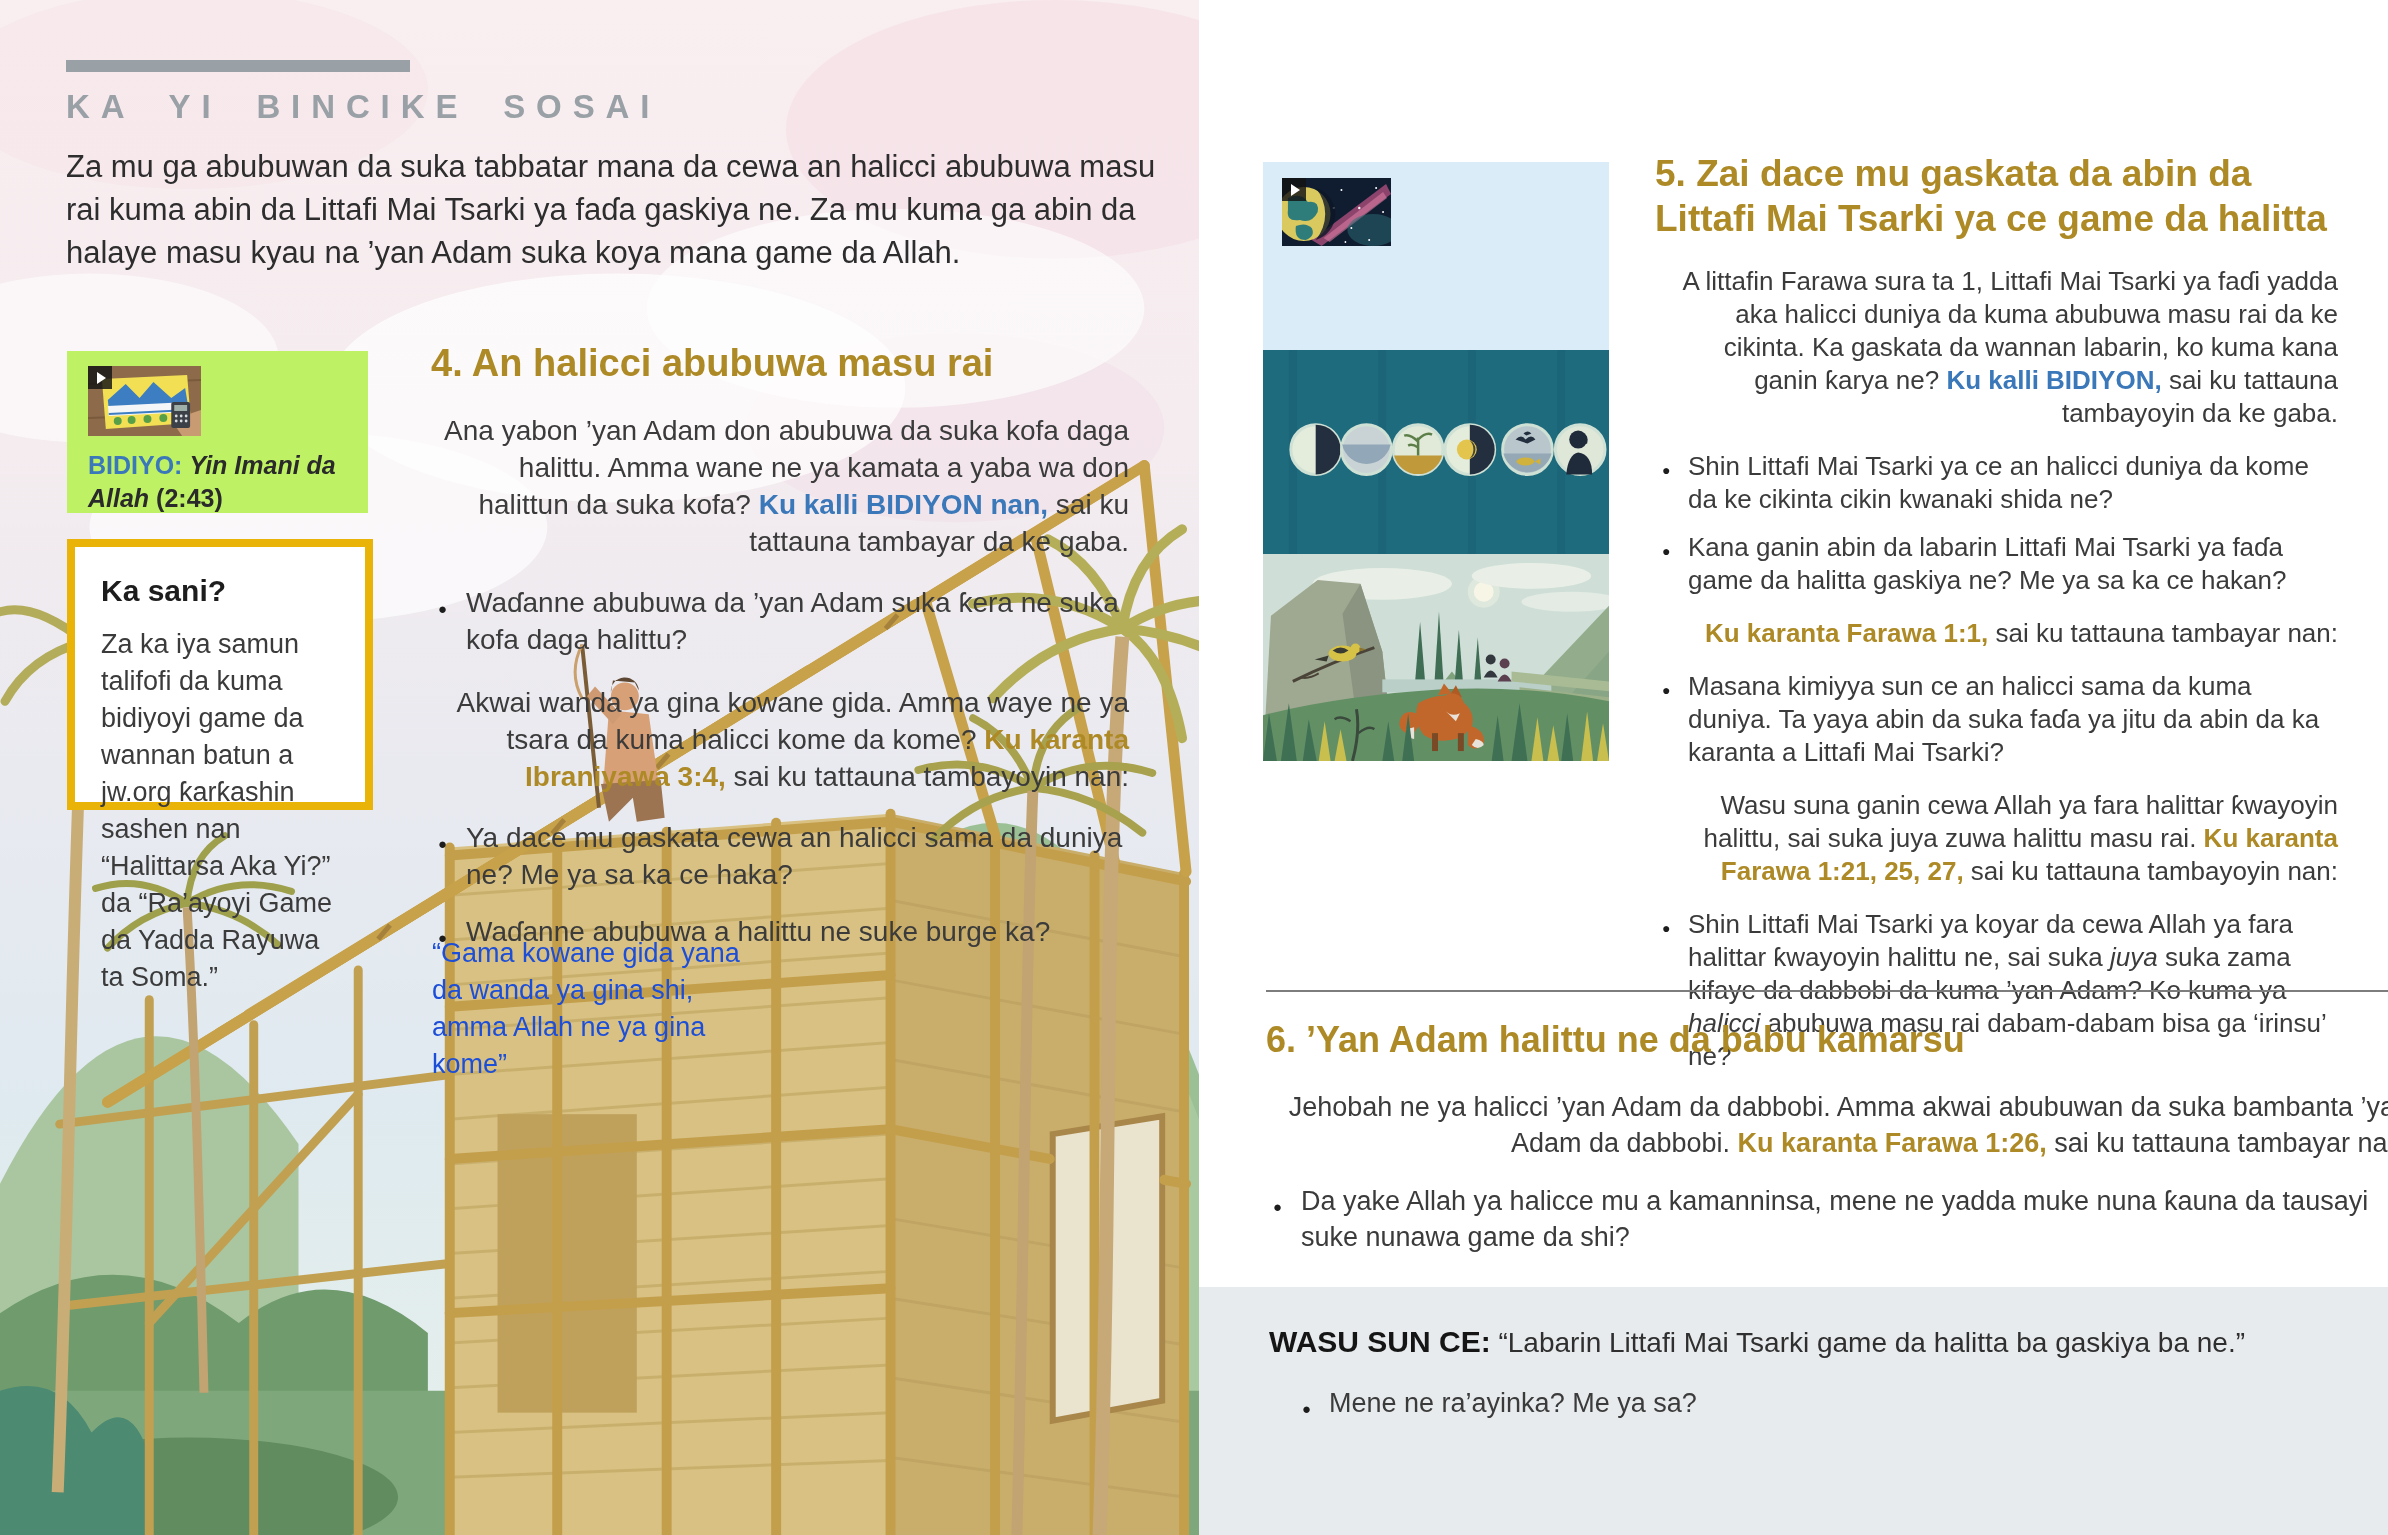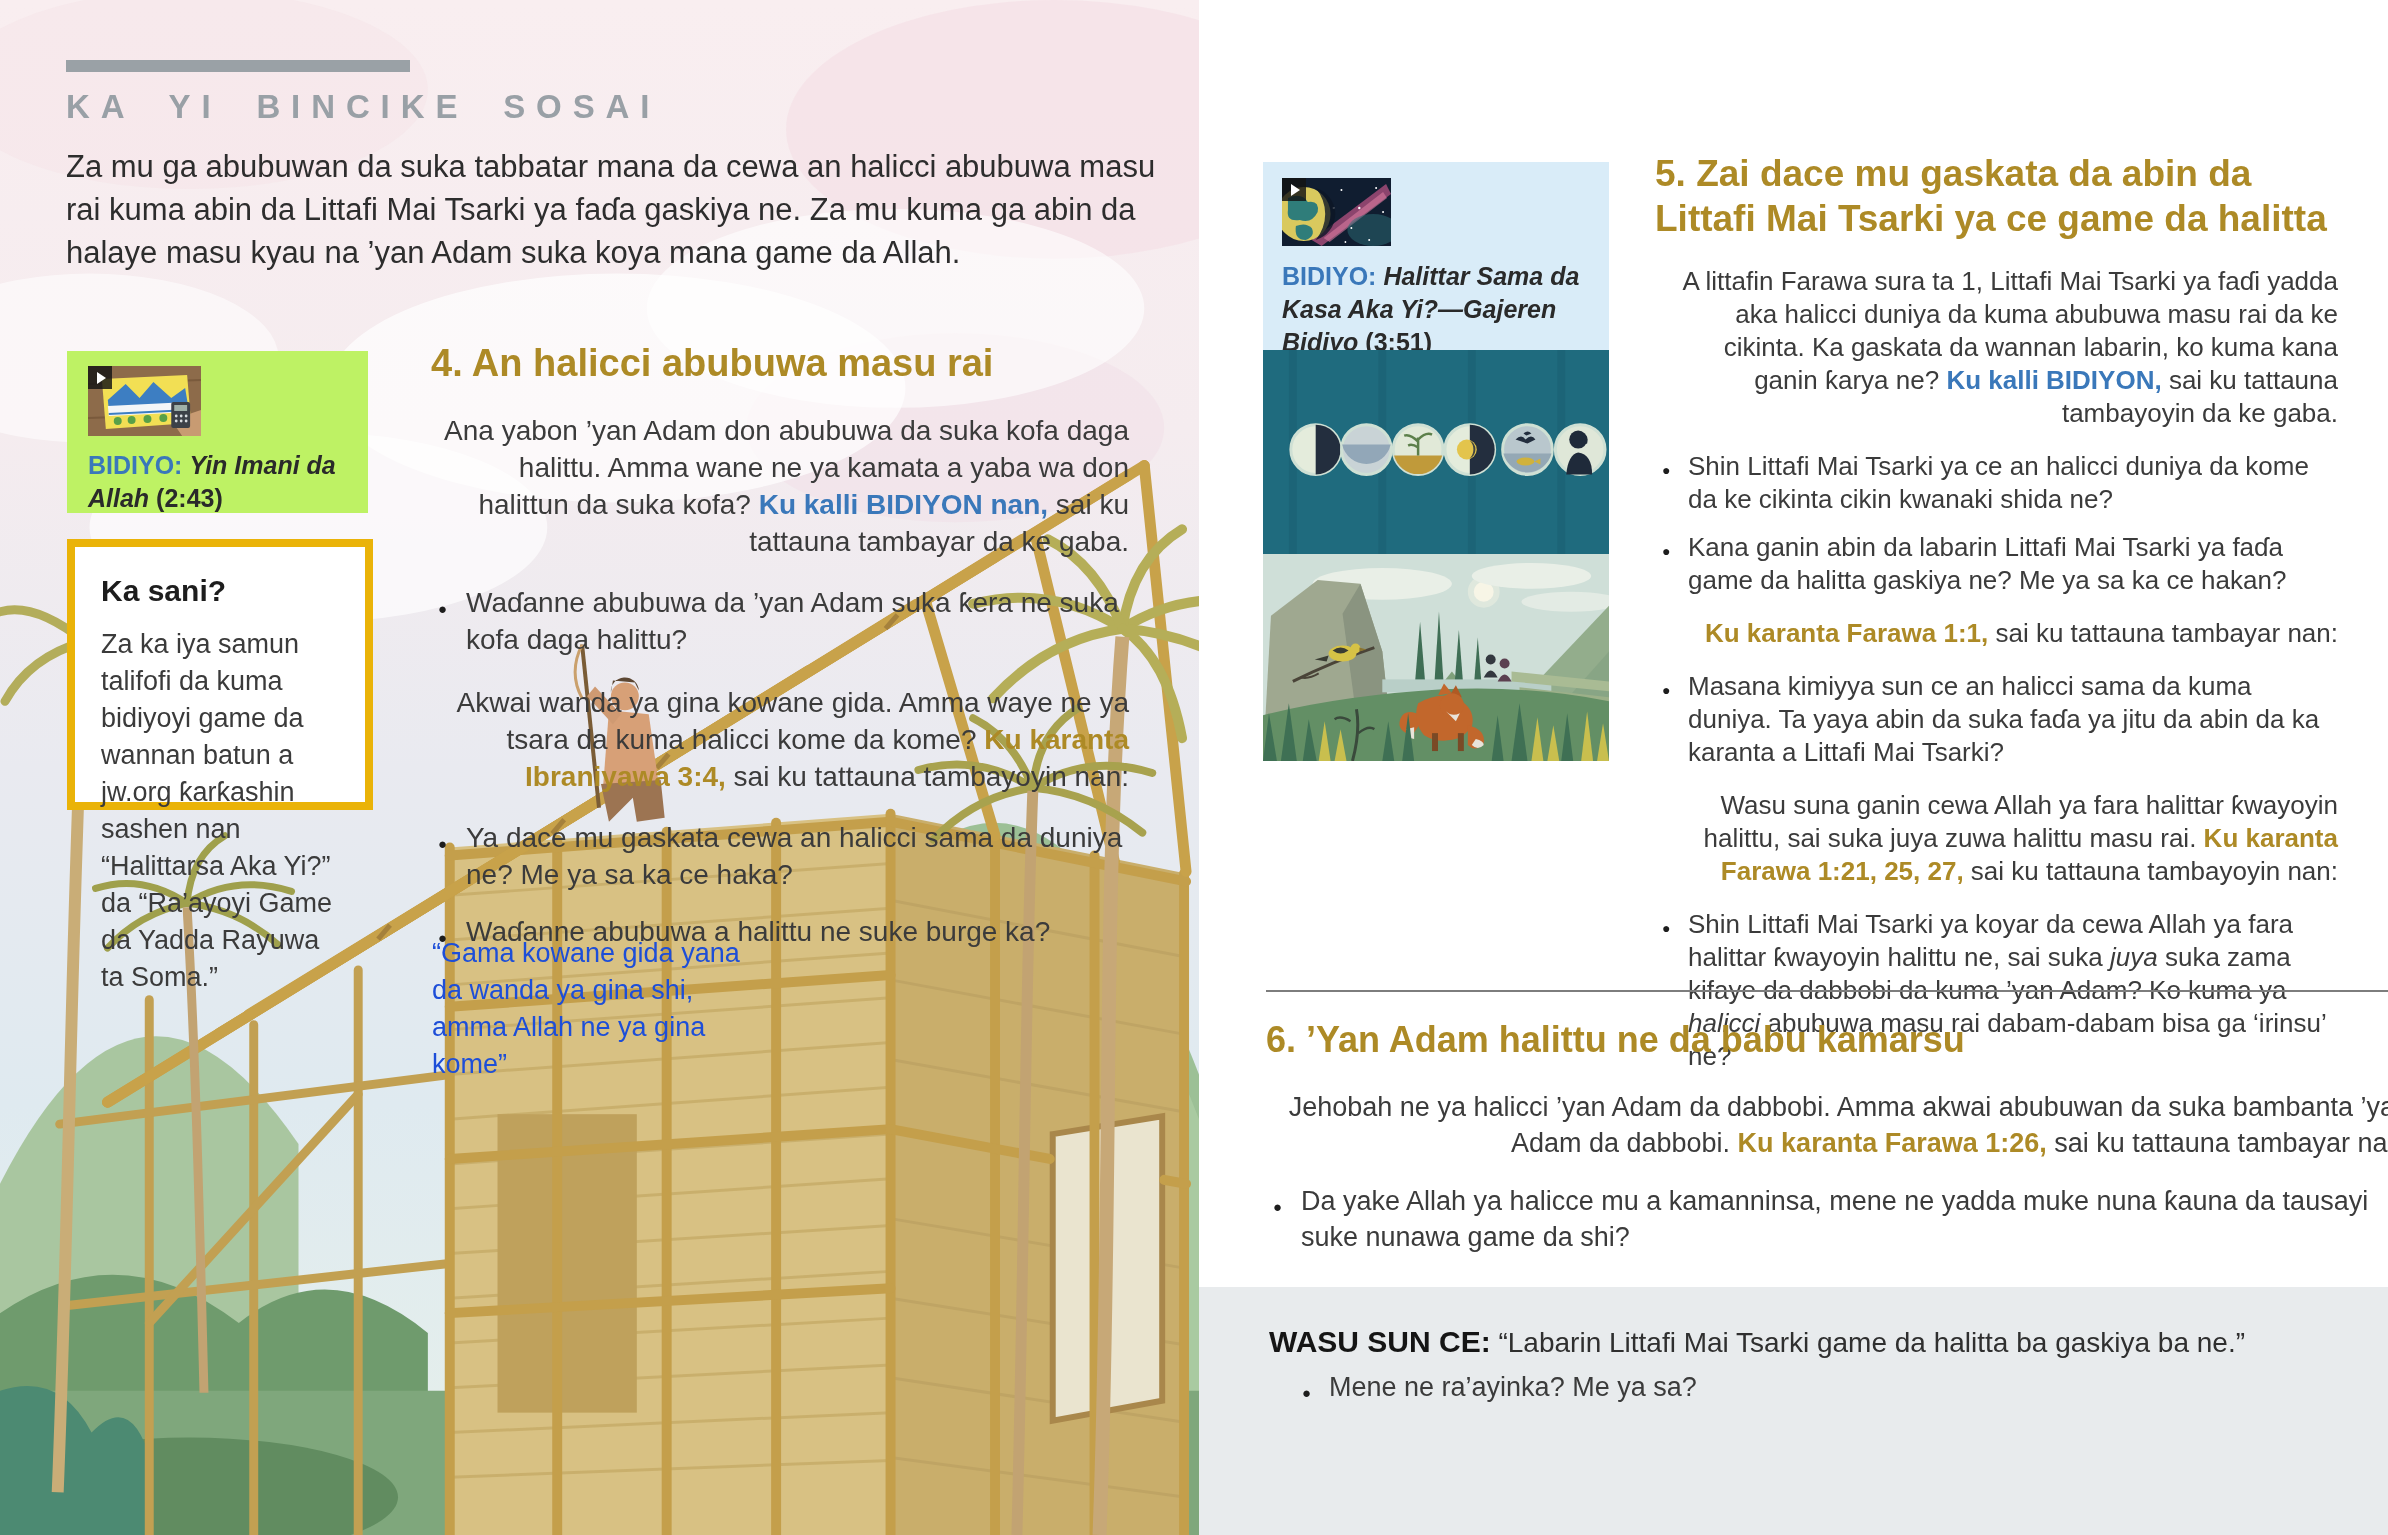--- a/index.html
+++ b/index.html
@@ -59,21 +59,21 @@
   .text-col .doc-list li::before { top:4px; font-size:14px; }
 
   .hrule { position:absolute; left:67px; top:990px; width:1135px; height:2px; background:#7d7d7d; }
 
   .sec6 { position:absolute; left:67px; top:1017px; width:1144px; }
   .sec6 h2 { font-size:36px; margin-bottom:26px; }
   .sec6 .body-p { font-size:27px; line-height:36px; margin-bottom:22px; }
   .sec6 .doc-list li { font-size:27px; line-height:36px; }
 
   .wasu { position:absolute; left:0; top:1287px; width:1189px; height:249px; background:#e8ebed; padding:36px 40px 0 70px; }
-  .wasu .lead { font-size:28px; line-height:37px; margin-bottom:8px; color:#2f2f2f; }
+  .wasu .lead { font-size:28px; line-height:37px; margin-bottom:24px; color:#2f2f2f; }
   .wasu .wlabel { font-weight:bold; font-size:30px; color:#151515; }
   .wasu .doc-list li { font-size:27px; line-height:36px; padding-left:34px; margin-left:26px; }
 
   i.em { font-style:italic; }
 </style>
 </head>
 <body>
 
 <div class="page">
 
@@ -319,21 +319,20 @@
               </g>
             <circle cx="22" cy="36" r="27" fill="#d9c95e"></circle>
             <path d="M6,20 q14,-6 20,4 q12,-2 10,10 q-6,12 -18,8 q-14,2 -12,-10 Z" fill="#2f7d7a"></path>
             <path d="M14,48 q10,-4 16,2 q4,8 -6,12 q-12,0 -10,-14 Z" fill="#2f7d7a"></path>
             <path d="M34,10 a27,27 0 0 1 0,52 a40,40 0 0 0 0,-52 Z" fill="#0c1626" opacity="0.8"></path>
           </svg>
           <span class="play-badge">
               <span class="tri"></span>
             </span>
         </div>
-        <p class="vcaption"><span class="vlabel">BIDIYO:</span> <span class="vtitle">Halittar Sama da Kasa Aka Yi?—Gajeren Bidiyo</span> <span class="vdur">(3:51)</span></p>
       </div>
 
       <div class="teal-band">
         <svg viewBox="0 0 348 205" preserveAspectRatio="none">
           <rect width="348" height="205" fill="#1f6b7e"></rect>
           <g opacity="0.35" stroke="#17596b" stroke-width="8">
             <line x1="30" y1="0" x2="30" y2="205"></line>
               <line x1="120" y1="0" x2="120" y2="205"></line>
             <line x1="210" y1="0" x2="210" y2="205"></line>
               <line x1="300" y1="0" x2="300" y2="205"></line>

